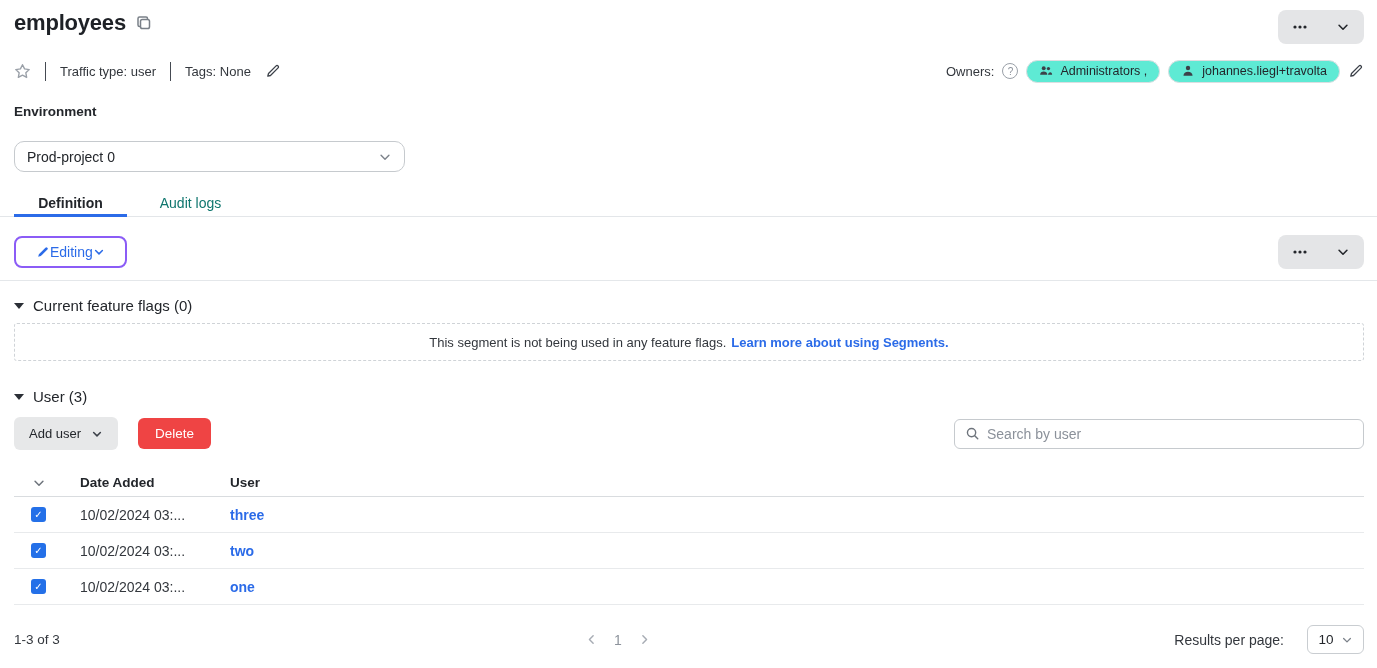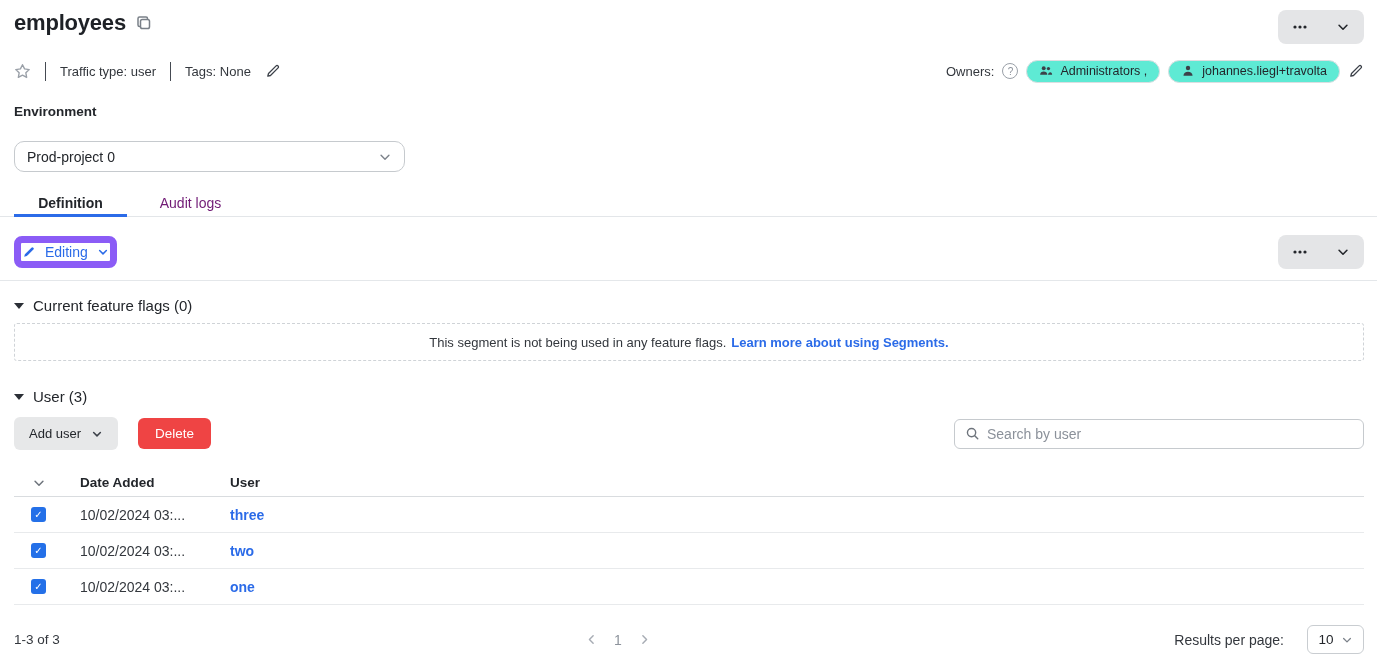--- a/index.html
+++ b/index.html
@@ -44,29 +44,29 @@
   
   .env { margin-top: 21px; }
   .env-label { font-size: 13.5px; font-weight: 700; color: #23262b; }
   .select-box { margin-top: 22px; width: 391px; height: 31px; border: 1px solid #c6cace; border-radius: 10px;
                 display: flex; align-items: center; justify-content: space-between; padding: 0 12px;
                 font-size: 14px; color: #23262b; cursor: pointer; background: #fff; }
   .select-box .icon { color: #7c828a; }
 
   
   .tabs { margin-top: 17px; display: flex; border-bottom: 1px solid #e3e6e9; margin-left: -14px; margin-right: -13px; padding-left: 14px; }
-  .tab { height: 27px; display: flex; align-items: center; justify-content: center; font-size: 14px; cursor: pointer; position: relative; color: #701a75; }
+  .tab { height: 27px; display: flex; align-items: center; justify-content: center; font-size: 14px; cursor: pointer; position: relative; color: #0f766e; }
   .tab-definition { width: 113px; font-weight: 700; color: #23262b; }
   .tab-definition::after { content: ""; position: absolute; left: 0; right: 0; bottom: -1px; height: 3px; background: #2b6be8; }
   .tab-audit { width: 127px; }
 
   
   .toolbar { margin-top: 18px; display: flex; align-items: center; justify-content: space-between; }
-  .editing-btn { display: inline-flex; align-items: center; gap: 9px; height: 32px; padding: 0 1px;
-                 border: 7px solid #8b5cf6; border-radius: 8px; background: #fff; color: #2b6be8;
+  .editing-btn { display: inline-flex; align-items: center; height: 32px; padding: 0 20px;
+                 border: 2px solid #8b5cf6; border-radius: 8px; background: #fff; color: #2b6be8;
                  font-size: 14px; font-weight: 500; cursor: pointer; font-family: inherit; }
   .h-divider { height: 1px; background: #e4e7ea; margin: 11px -13px 0 -14px; }
 
   
   .section-heading { display: flex; align-items: center; gap: 9px; margin-top: 16px; font-size: 15px; color: #23262b; }
   .caret { width: 0; height: 0; border-left: 5px solid transparent; border-right: 5px solid transparent;
            border-top: 6px solid #2b2f36; cursor: pointer; }
   .dashed-box { margin-top: 9px; height: 38px; border: 1px dashed #cfd3d7; border-radius: 3px;
                 display: flex; align-items: center; justify-content: center; font-size: 13px; color: #33373d; }
   .inline-link { font-weight: 700; color: #2b6be8; margin-left: 5px; cursor: pointer; text-decoration: none; }

